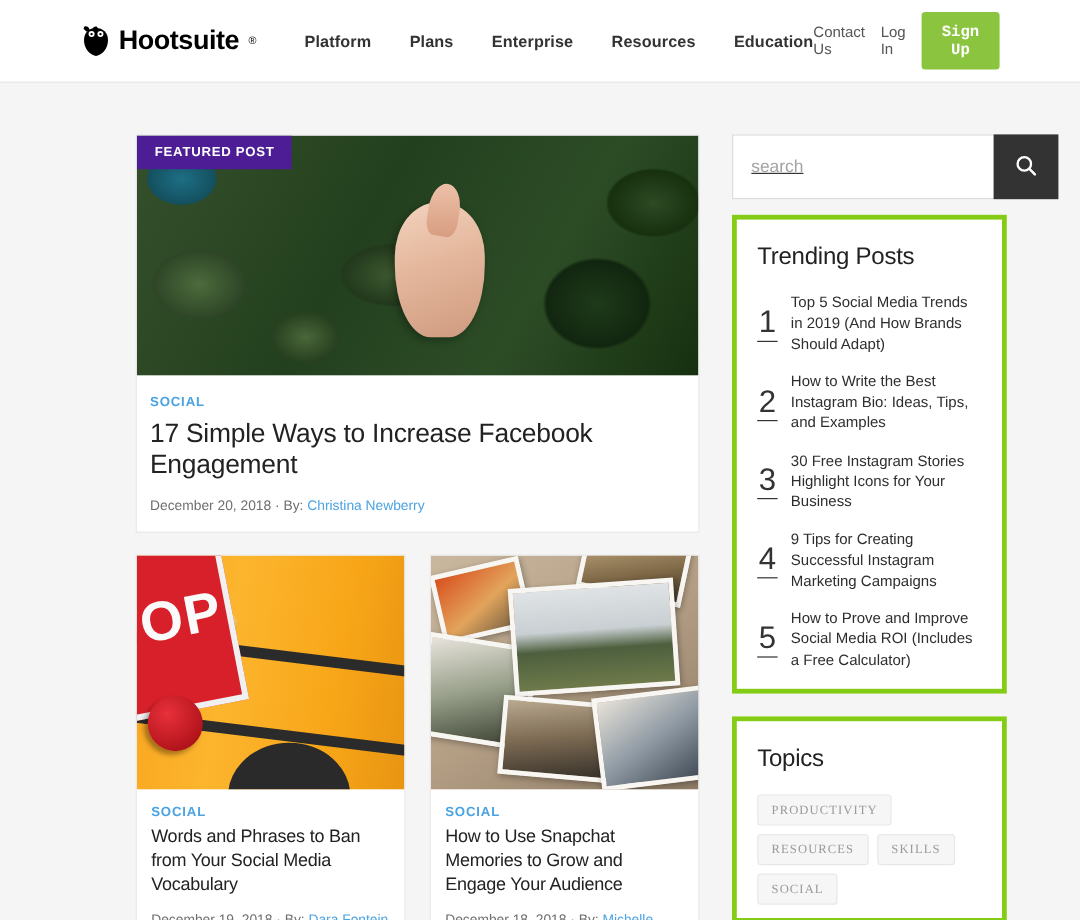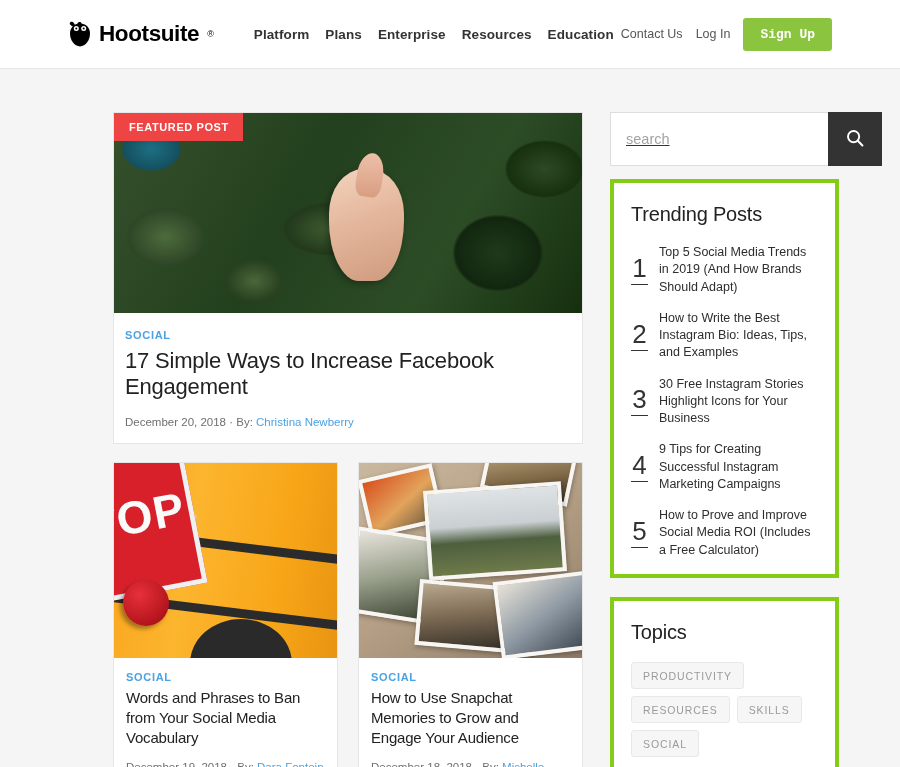--- a/index.html
+++ b/index.html
@@ -43,21 +43,21 @@
     letter-spacing: -0.4px;
     line-height: 1;
   }
   .brand-reg {
     font-size: 9px;
     color: #000;
     vertical-align: super;
     margin-left: 1px;
   }
 
-  .main-nav { display: flex; align-items: center; gap: 16px; }
+  .main-nav { display: flex; align-items: center; gap: 32px; }
   .nav-link {
     font-size: 13.5px;
     font-weight: bold;
     color: #333333;
     text-decoration: none;
     letter-spacing: 0.1px;
   }
 
   .header-right {
     margin-left: auto;
@@ -102,21 +102,21 @@
   
   .featured-media {
     position: relative;
     height: 200px;
     overflow: hidden;
   }
   .badge-featured {
     position: absolute;
     top: 0;
     left: 0;
-    background: #ef4444;
+    background: #4c1d95;
     color: #ffffff;
     font-size: 11px;
     font-weight: bold;
     letter-spacing: 0.6px;
     padding: 8px 14px 8px 15px;
     z-index: 3;
   }
 
   .card-body { padding: 16px 11px 15px 11px; }
   .cat-label {
@@ -213,21 +213,21 @@
     text-align: center;
     padding-bottom: 3px;
     border-bottom: 1.5px solid #333333;
   }
   .trend-text {
     font-size: 12.5px;
     line-height: 1.38;
     color: #2e2e2e;
   }
 
-  .tag-cloud { display: flex; flex-wrap: wrap; gap: 7px; }
+  .tag-cloud { display: flex; flex-wrap: wrap; gap: 7px; font-family: Liberation Serif, serif; }
   .tag {
     background: #f6f6f6;
     border: 1px solid #e8e8e8;
     border-radius: 3px;
     font-size: 10.5px;
     color: #9a9a9a;
     letter-spacing: 0.9px;
     padding: 7px 11px 6px 11px;
     text-decoration: none;
     white-space: nowrap;

